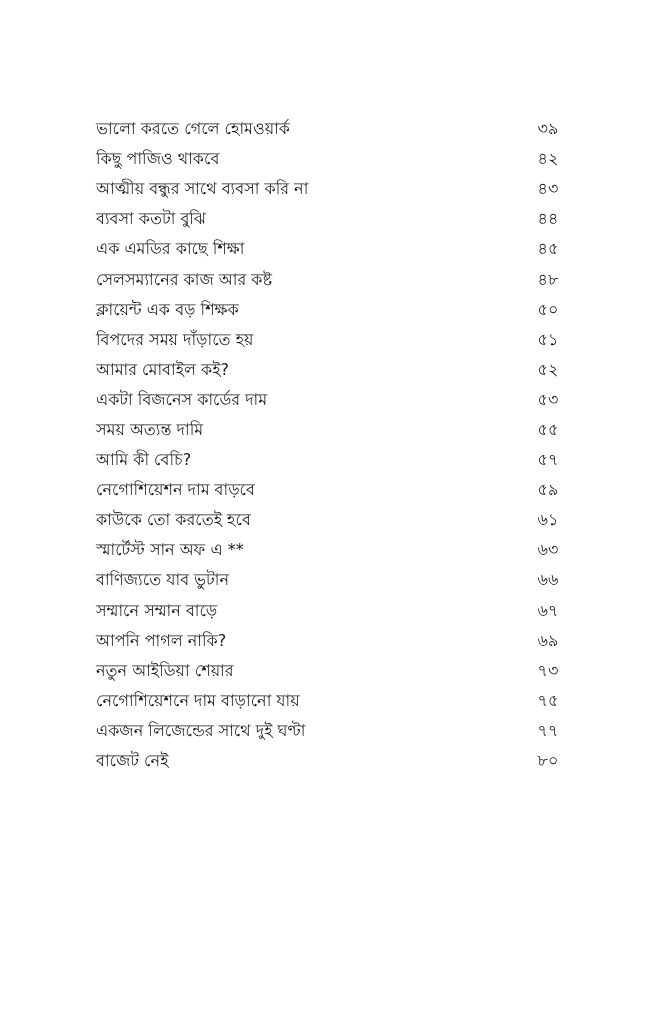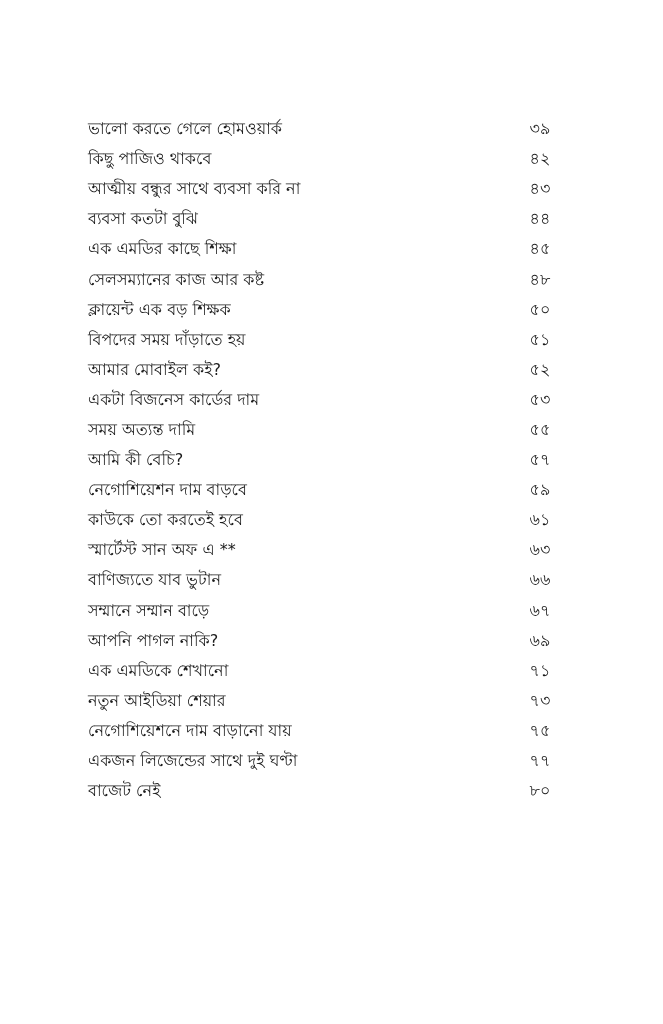--- a/index.html
+++ b/index.html
@@ -10,21 +10,21 @@
     body {
       width: 663px;
       height: 1024px;
       position: relative;
       overflow: hidden;
       font-family: "DejaVu Sans", "Liberation Sans", sans-serif;
       color: #1a1a1a;
     }
     .toc {
       position: absolute;
-      left: 88px;
+      left: 96px;
       top: 114px;
       width: 472px;
       margin: 0;
       padding: 0;
       list-style: none;
     }
     .toc-row {
       display: flex;
       justify-content: space-between;
       align-items: center;
@@ -112,24 +112,20 @@
   </li>
   <li class="toc-row">
     <span class="toc-title">সম্মানে সম্মান বাড়ে</span>
     <span class="toc-page">৬৭</span>
   </li>
   <li class="toc-row">
     <span class="toc-title">আপনি পাগল নাকি?</span>
     <span class="toc-page">৬৯</span>
   </li>
   <li class="toc-row">
-    <span class="toc-title">এক এমডিকে শেখানো</span>
-    <span class="toc-page">৭১</span>
-  </li>
-  <li class="toc-row">
     <span class="toc-title">নতুন আইডিয়া শেয়ার</span>
     <span class="toc-page">৭৩</span>
   </li>
   <li class="toc-row">
     <span class="toc-title">নেগোশিয়েশনে দাম বাড়ানো যায়</span>
     <span class="toc-page">৭৫</span>
   </li>
   <li class="toc-row">
     <span class="toc-title">একজন লিজেন্ডের সাথে দুই ঘণ্টা</span>
     <span class="toc-page">৭৭</span>

